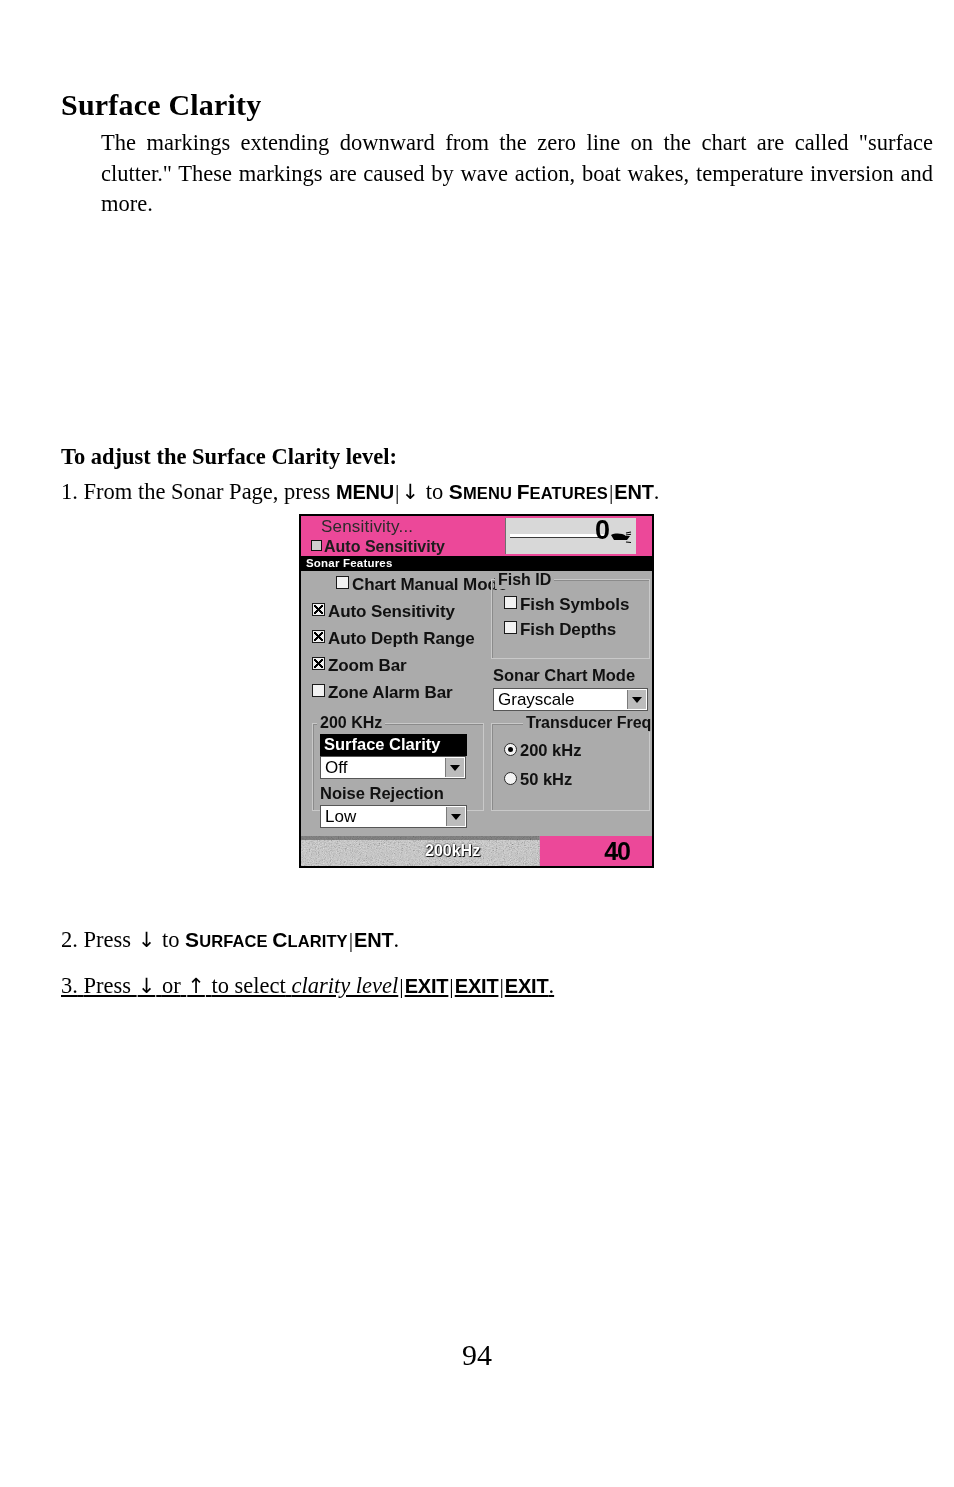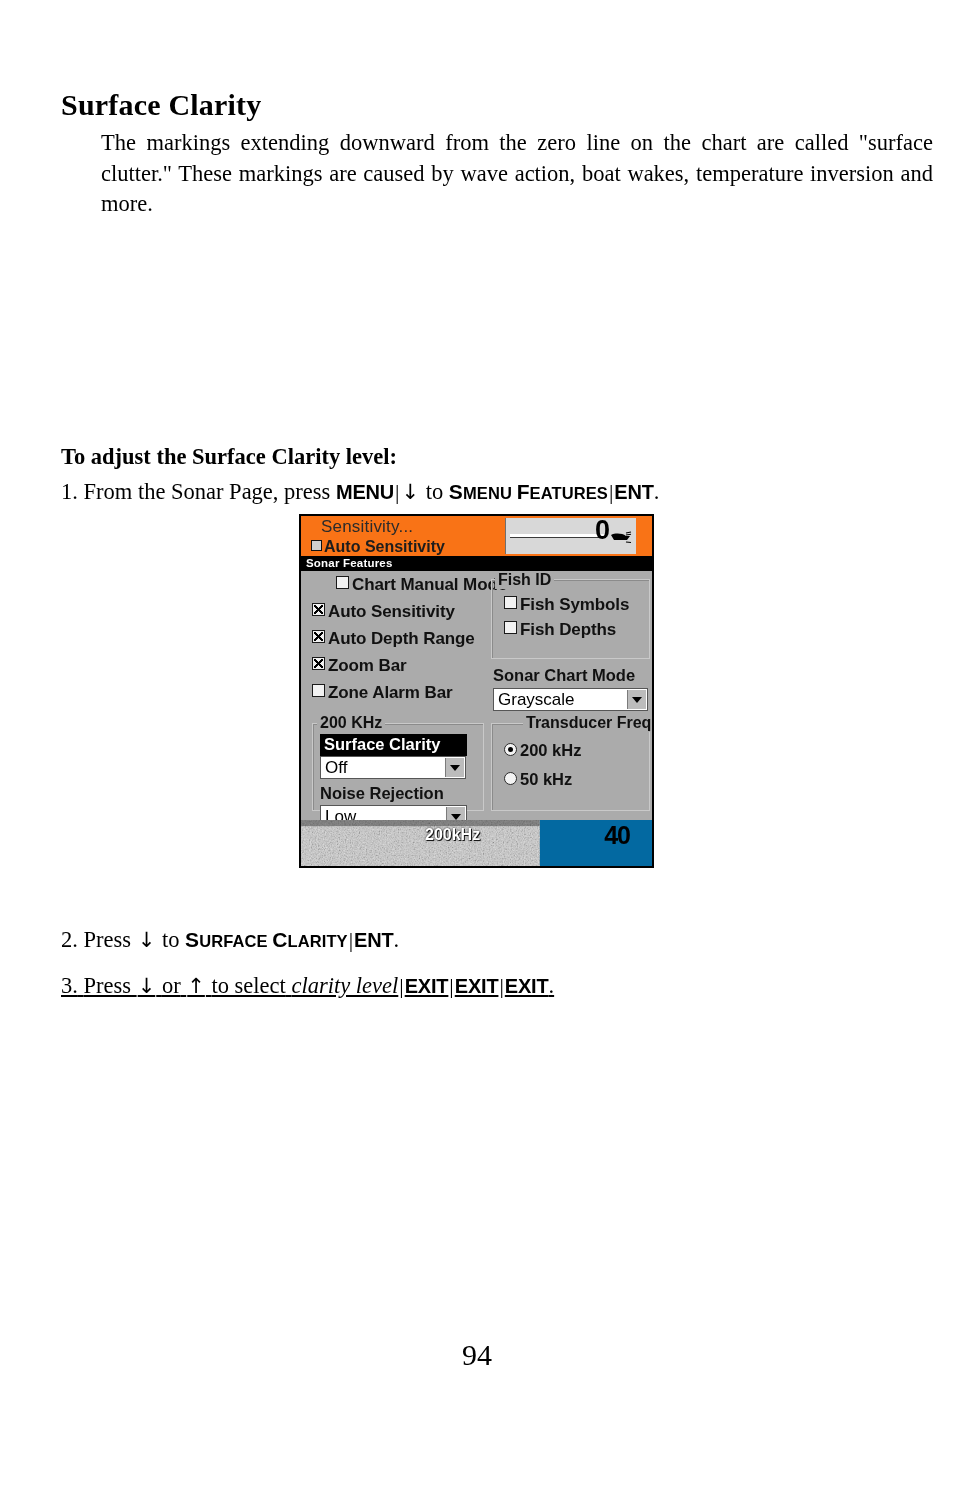--- a/index.html
+++ b/index.html
@@ -118,21 +118,21 @@
     font-family: "Liberation Sans", "DejaVu Sans", sans-serif;
     overflow: hidden;
   }
 
   
   .dev-topstrip {
     position: absolute;
     left: 0; top: 0;
     width: 100%;
     height: 40px;
-    background: #f97316;
+    background: #ec4899;
   }
   .dev-prev-title {
     position: absolute;
     left: 20px; top: 1px;
     font-size: 17px;
     color: #2b2b2b;
     letter-spacing: 0.2px;
   }
   .dev-prev-row2 {
     position: absolute;
@@ -317,22 +317,22 @@
     border-left: 5px solid transparent;
     border-right: 5px solid transparent;
     border-top: 6px solid #000;
   }
 
   
   .sonar-strip {
     position: absolute;
     left: 0; bottom: 0;
     width: 100%;
-    height: 46px;
-    background: #0369a1;
+    height: 30px;
+    background: #ec4899;
     overflow: hidden;
   }
   .sonar-noise {
     position: absolute;
     left: 0; top: 0;
     width: 68%;
     height: 100%;
   }
   .sonar-freq {
     position: absolute;

